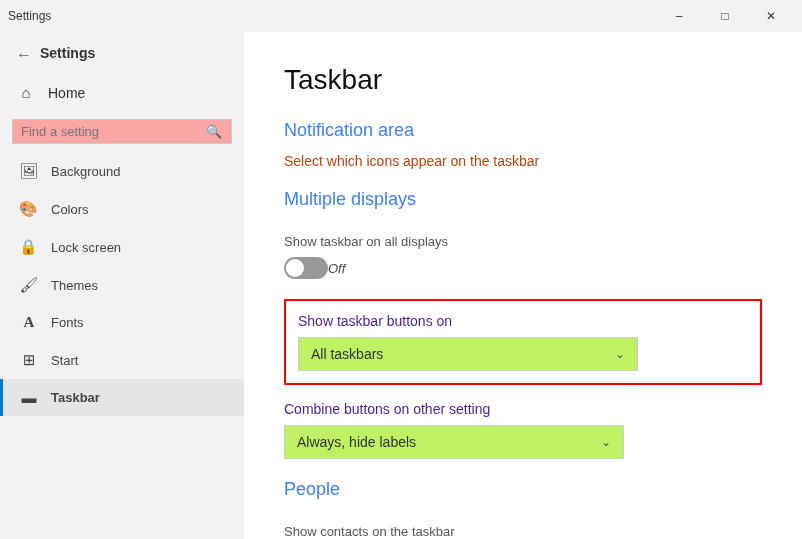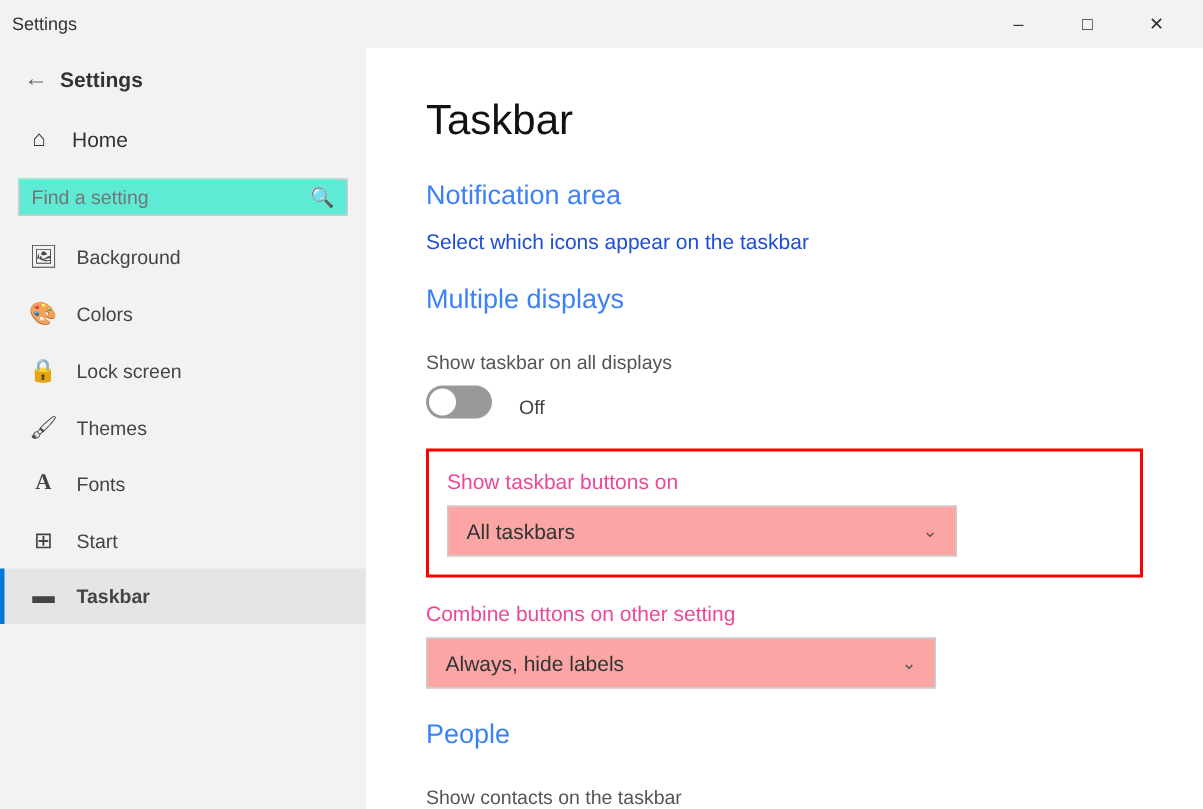--- a/index.html
+++ b/index.html
@@ -89,21 +89,21 @@
       gap: 12px;
       padding: 10px 16px;
       cursor: pointer;
       color: #333;
     }
 
     .search-box {
       margin: 8px 12px;
       display: flex;
       align-items: center;
-      background: #5eead4;
+      background: #fca5a5;
       border: 1px solid #ccc;
       padding: 4px 8px;
       gap: 6px;
     }
     .search-input {
       border: none;
       outline: none;
       flex: 1;
       font-size: 13px;
       color: #666;
@@ -159,44 +159,45 @@
     }
 
     .section-title {
       font-size: 18px;
       font-weight: 400;
       color: #3b82f6;
       margin-bottom: 12px;
     }
 
     .link-text {
-      color: #1d4ed8;
+      color: #c2410c;
       cursor: pointer;
       font-size: 14px;
       margin-bottom: 8px;
       display: block;
     }
 
     .section-divider {
       margin: 20px 0;
     }
 
     .setting-label {
       font-size: 13px;
       color: #555;
       margin-bottom: 8px;
       margin-top: 24px;
     }
 
     
     .toggle-row {
       display: flex;
-      align-items: flex-end;
-      gap: 18px;
+      align-items: center;
+      gap: 0;
       margin-bottom: 8px;
+      font-style: italic;
     }
     .toggle {
       width: 44px;
       height: 22px;
       border-radius: 11px;
       background: #999;
       position: relative;
       cursor: pointer;
       flex-shrink: 0;
     }
@@ -218,42 +219,42 @@
     
     .highlight-box {
       border: 2px solid red;
       padding: 12px;
       margin-bottom: 16px;
     }
 
     .dropdown {
       width: 100%;
       max-width: 340px;
-      background: #fca5a5;
+      background: #bef264;
       border: 1px solid #ccc;
       padding: 8px 12px;
       font-size: 14px;
       color: #333;
       display: flex;
       align-items: center;
       justify-content: space-between;
       cursor: pointer;
     }
     .dropdown-arrow {
       font-size: 12px;
       color: #555;
     }
 
     .setting-block {
       margin-bottom: 20px;
     }
 
     .setting-block-label {
       font-size: 14px;
-      color: #ec4899;
+      color: #4c1d95;
       margin-bottom: 8px;
     }
   </style>
 </head>
 <body>
 
 <div class="title-bar">
   <div class="title-bar-left">
     <span class="title-bar-title">Settings</span>
   </div>

